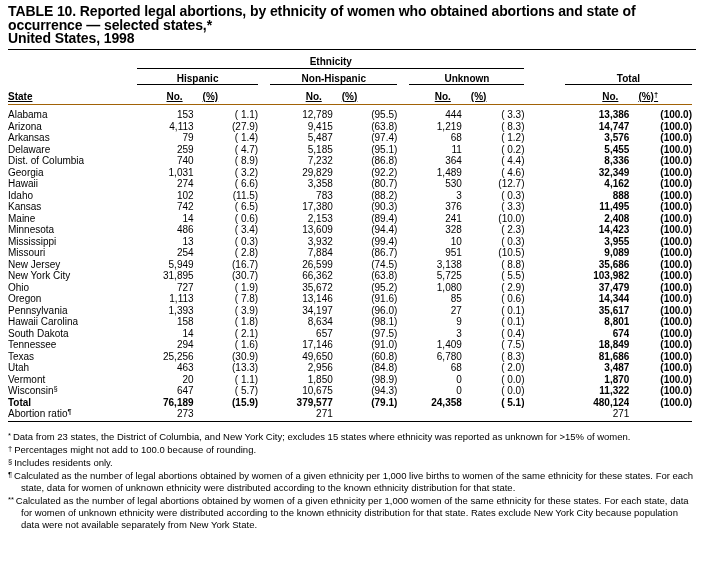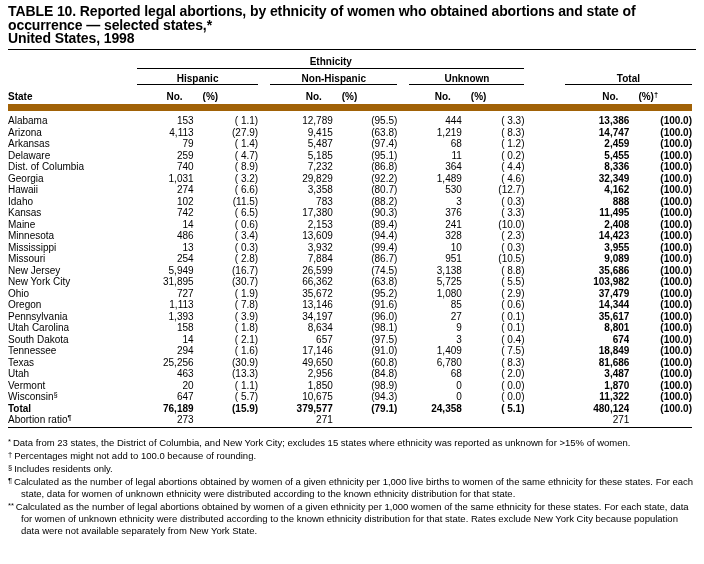--- a/index.html
+++ b/index.html
@@ -61,22 +61,23 @@
   }
   tr.grp-row th { height: 15px; }
   th.grp {
     text-align: center;
     border-bottom: 1px solid #000;
     padding-bottom: 0;
     margin-top: 42px;
   }
   tr.colhead th {
     height: 17px;
-    border-bottom: 7px solid #a16207;
+    border-bottom: 1px solid #a16207;
     padding-bottom: 2px;
+    text-decoration: underline;
   }
   tr.colhead th.state-h { text-align: left; }
   tr.colhead th.no-h  { text-align: right; padding-right: 11px; }
   tr.colhead th.pct-h { text-align: left; padding-left: 9px; white-space: nowrap; }
 
   tbody td {
     font-size: 10px;
     height: 11.5px;
     line-height: 11px;
     padding: 0;
@@ -195,21 +196,21 @@
         <td class="state-col">Arkansas</td>
         <td class="num">79</td>
         <td class="pct">( 1.4)</td>
         <td></td>
         <td class="num">5,487</td>
         <td class="pct">(97.4)</td>
         <td></td>
         <td class="num">68</td>
         <td class="pct">( 1.2)</td>
         <td></td>
-        <td class="num b">2,459</td>
+        <td class="num b">3,576</td>
         <td class="pct b">(100.0)</td>
       </tr>
       <tr>
         <td class="state-col">Delaware</td>
         <td class="num">259</td>
         <td class="pct">( 4.7)</td>
         <td></td>
         <td class="num">5,185</td>
         <td class="pct">(95.1)</td>
         <td></td>
@@ -409,21 +410,21 @@
         <td class="num">34,197</td>
         <td class="pct">(96.0)</td>
         <td></td>
         <td class="num">27</td>
         <td class="pct">( 0.1)</td>
         <td></td>
         <td class="num b">35,617</td>
         <td class="pct b">(100.0)</td>
       </tr>
       <tr>
-        <td class="state-col">Utah Carolina</td>
+        <td class="state-col">Hawaii Carolina</td>
         <td class="num">158</td>
         <td class="pct">( 1.8)</td>
         <td></td>
         <td class="num">8,634</td>
         <td class="pct">(98.1)</td>
         <td></td>
         <td class="num">9</td>
         <td class="pct">( 0.1)</td>
         <td></td>
         <td class="num b">8,801</td>

